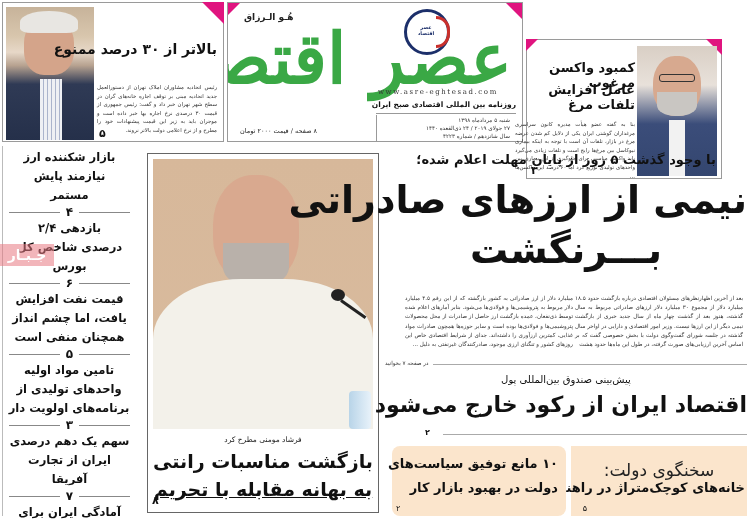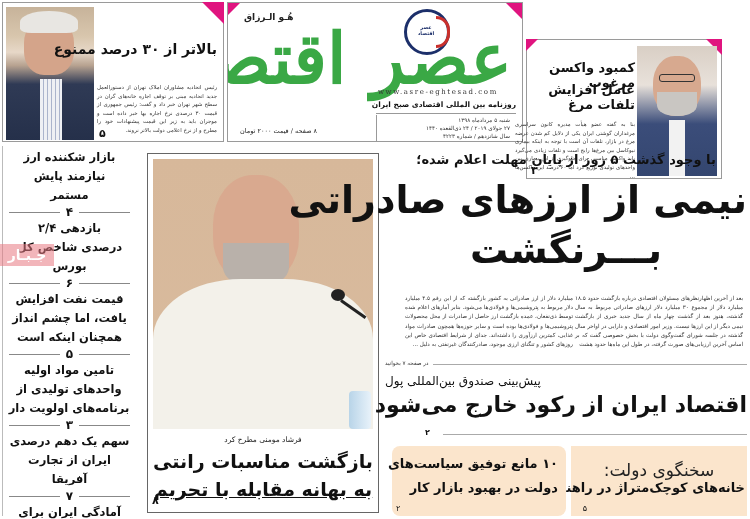--- a/index.html
+++ b/index.html
@@ -68,21 +68,21 @@
 <div class="abs" style="left:2px;top:146px;width:134px;height:370px;border-left:1px solid #bbb;">
   <div class="sidebar-item" style="padding-top:2px;">
     <div style="width:110px;margin:0 auto;">بازار شکننده ارز نیازمند پایش مستمر</div>
   </div>
   <div class="sep" style="margin:0 6px;">۴</div>
   <div class="sidebar-item">
     <div style="width:106px;margin:0 auto;">بازدهی ۲/۴ درصدی شاخص کل بورس</div>
   </div>
   <div class="sep" style="margin:0 6px;">۶</div>
   <div class="sidebar-item" style="position:relative;">
-    <div style="width:128px;margin:0 auto;">قیمت نفت افزایش یافت، اما چشم انداز همچنان اینکه است</div>
+    <div style="width:128px;margin:0 auto;">قیمت نفت افزایش یافت، اما چشم انداز همچنان منفی است</div>
   </div>
   <div class="sep" style="margin:0 6px;">۵</div>
   <div class="sidebar-item">
     <div style="width:134px;margin:0 auto;">تامین مواد اولیه واحدهای تولیدی از برنامه‌های اولویت دار</div>
   </div>
   <div class="sep" style="margin:0 6px;">۳</div>
   <div class="sidebar-item">
     <div style="width:120px;margin:0 auto;">سهم یک دهم درصدی ایران از تجارت آفریقا</div>
   </div>
   <div class="sep" style="margin:0 6px;">۷</div>
@@ -112,21 +112,21 @@
   <div class="hl abs" style="left:0;right:0;top:6px;text-align:center;font-size:13px;">با وجود گذشت ۵ روز از پایان مهلت اعلام شده؛</div>
   <div class="hl abs" style="left:0;right:0;top:30px;text-align:center;font-size:38px;line-height:48px;white-space:nowrap;">نیمی از ارزهای صادراتی</div>
   <div class="hl abs" style="left:0;right:0;top:80px;text-align:center;font-size:38px;line-height:48px;">بـــرنگشت</div>
   <div class="blurb abs" style="right:4px;top:148px;width:168px;font-size:5.6px;line-height:9.2px;">بعد از آخرین اظهارنظرهای مسئولان اقتصادی درباره بازگشت حدود ۱۸.۵ میلیارد دلار از مجموع ۳۰ میلیارد دلار ارزهای صادراتی مربوط به سال گذشته، هنوز بعد از گذشت چهار ماه از سال جدید خبری از بازگشت نیمی دیگر از این ارزها نیست. وزیر امور اقتصادی و دارایی در اواخر سال گذشته در جلسه شورای گفت‌وگوی دولت با بخش خصوصی گفت که بر اساس آخرین ارزیابی‌های صورت گرفته، در طول این ماه‌ها حدود هشت</div>
   <div class="blurb abs" style="left:20px;top:148px;width:168px;font-size:5.6px;line-height:9.2px;">میلیارد دلار از ارز صادراتی به کشور بازگشته که از این رقم ۴.۵ میلیارد دلار مربوط به پتروشیمی‌ها و فولادی‌ها می‌شود. بنابر آمارهای اعلام شده توسط ذی‌نفعان، عمده بازگشت ارز حاصل از صادرات از محل محصولات پتروشیمی‌ها و فولادی‌ها بوده است و سایر حوزه‌ها همچون صادرات مواد غذایی، کمترین ارزآوری را داشته‌اند. جدای از شرایط اقتصادی خاص این روزهای کشور و تنگنای ارزی موجود، صادرکنندگان غیرنفتی به دلیل ...</div>
   <div class="abs" style="left:0;top:214px;font-size:5.6px;color:#333;">در صفحه ۷ بخوانید</div>
   <div class="abs" style="left:48px;right:0;top:218px;height:1px;background:#aaa;"></div>
 </div>
 
 <div class="abs" style="left:385px;top:372px;width:362px;height:70px;">
-  <div class="abs" style="left:0;right:0;top:2px;text-align:left;font-size:12px;color:#111;">پیش‌بینی صندوق بین‌المللی پول</div>
+  <div class="abs" style="left:0;right:0;top:2px;text-align:center;font-size:10px;color:#111;">پیش‌بینی صندوق بین‌المللی پول</div>
   <div class="abs" style="left:0;right:0;top:20px;text-align:center;font-size:22px;font-weight:bold;color:#111;white-space:nowrap;">اقتصاد ایران از رکود خارج می‌شود</div>
   <div class="abs" style="left:40px;top:56px;font-size:8px;font-weight:bold;">۲</div>
   <div class="abs" style="left:58px;right:0;top:62px;height:1px;background:#aaa;"></div>
 </div>
 
 <div class="box" style="left:571px;top:446px;width:176px;height:70px;">
   <div class="abs" style="left:0;right:0;top:14px;text-align:center;font-size:17px;color:#222;">سخنگوی دولت:</div>
   <div class="hl abs" style="right:2px;top:34px;font-size:13px;white-space:nowrap;">خانه‌های کوچک‌متراژ در راهند</div>
   <div class="abs" style="right:160px;top:58px;font-size:8px;">۵</div>
 </div>

